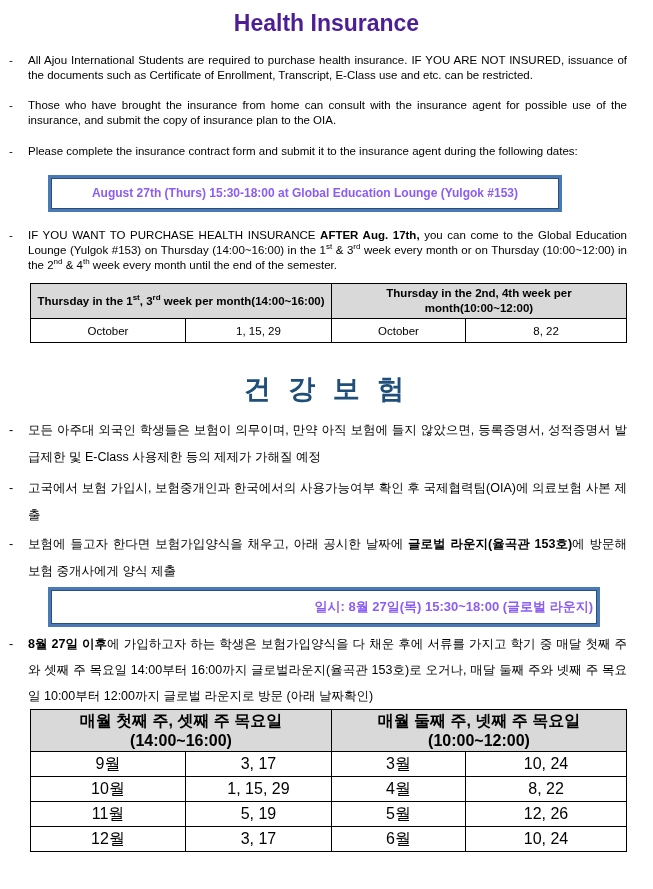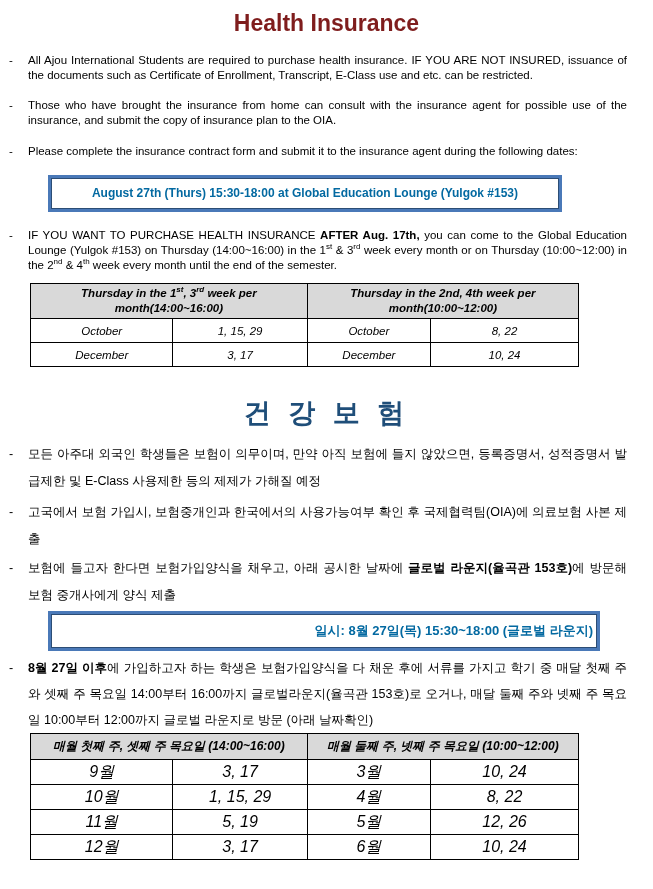--- a/index.html
+++ b/index.html
@@ -1,21 +1,21 @@
 <!DOCTYPE html>
 <html><head>
 <meta charset="utf-8">
 <style>
   html,body{margin:0;padding:0;}
   body{
     width:653px;height:889px;background:#ffffff;overflow:hidden;
     font-family:"Liberation Sans","DejaVu Sans",sans-serif;color:#000;
   }
   .title-en{
-    margin:8px 0 0 0;text-align:center;color:#7f1d1d;
+    margin:8px 0 0 0;text-align:center;color:#4c1d95;
     font-size:23px;font-weight:bold;line-height:30px;
   }
   .title-kr{
     margin:28px 0 0 0;text-align:center;color:#1F4E79;
     font-size:27px;font-weight:bold;line-height:36px;letter-spacing:5px;
   }
   .bullet{display:flex;padding:0 26px 0 9px;}
   .dash{flex:0 0 19px;width:19px;}
   .btext{flex:1;text-align:justify;}
   .en-b{font-size:11.5px;line-height:15px;}
@@ -23,34 +23,34 @@
   .kr-b4{font-size:12.5px;line-height:26px;}
   .mt15{margin-top:15px;}
   .mt16{margin-top:16px;}
   .mt10{margin-top:10px;}
   .mt4{margin-top:4px;}
   .mt2{margin-top:2px;}
   b,.bold{font-weight:bold;}
   sup{font-size:8px;line-height:0;vertical-align:super;}
   .hbox{
     border:3px solid #4a79b8;box-shadow:inset 0 0 0 1px #2c4d75;
-    text-align:center;font-weight:bold;color:#0369a1;box-sizing:border-box;
+    text-align:center;font-weight:bold;color:#8b5cf6;box-sizing:border-box;
   }
   .box-en{margin:16px 0 0 48px;width:514px;padding:8px 4px;font-size:12px;line-height:15px;}
   .box-kr{margin:2px 0 0 48px;width:552px;padding:7px 4px;font-size:13px;line-height:20px;text-align:right;}
   table.t{
-    border-collapse:collapse;margin-left:30px;width:549px;table-layout:fixed;font-style:italic;
+    border-collapse:collapse;margin-left:30px;width:597px;table-layout:fixed;
   }
   table.t th,table.t td{border:1px solid #000;text-align:center;padding:1px 2px;}
   table.t th{background:#D9D9D9;font-weight:bold;}
   .t-en{margin-top:10px;}
   .t-en th{font-size:11.5px;height:32px;line-height:15px;}
   .t-en td{font-size:11.5px;height:21px;}
   .t-kr{margin-top:0px;}
-  .t-kr th{font-size:12px;height:23px;}
+  .t-kr th{font-size:16px;height:23px;}
   .t-kr td{font-size:16px;height:22px;}
   col.c1{width:26%;}col.c2{width:24.5%;}col.c3{width:22.5%;}col.c4{width:27%;}
 </style>
 </head>
 <body>
 
 <div class="title-en">Health Insurance</div>
 
 <div class="bullet en-b mt15">
   <span class="dash">-</span>
@@ -86,26 +86,20 @@
       <th colspan="2"><span>Thursday in the 1</span><sup>st</sup><span>, 3</span><sup>rd</sup><span> week per month(14:00~16:00)</span></th>
       <th colspan="2">Thursday in the 2nd, 4th week per month(10:00~12:00)</th>
     </tr>
   </thead>
   <tbody>
     <tr>
       <td>October</td>
       <td>1, 15, 29</td>
       <td>October</td>
       <td>8, 22</td>
-    </tr>
-    <tr>
-      <td>December</td>
-      <td>3, 17</td>
-      <td>December</td>
-      <td>10, 24</td>
     </tr>
   </tbody>
 </table>
 
 <div class="title-kr">건 강 보 험</div>
 
 <div class="bullet kr-b mt10">
   <span class="dash">-</span>
   <span class="btext">모든 아주대 외국인 학생들은 보험이 의무이며, 만약 아직 보험에 들지 않았으면, 등록증명서, 성적증명서 발급제한 및 E-Class 사용제한 등의 제제가 가해질 예정</span>
 </div>

